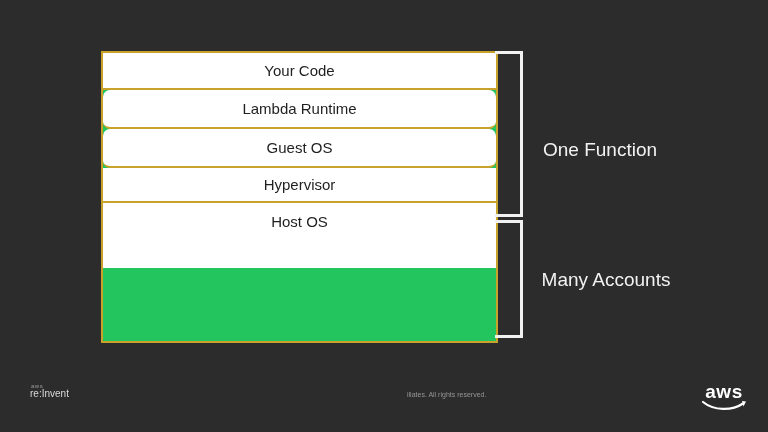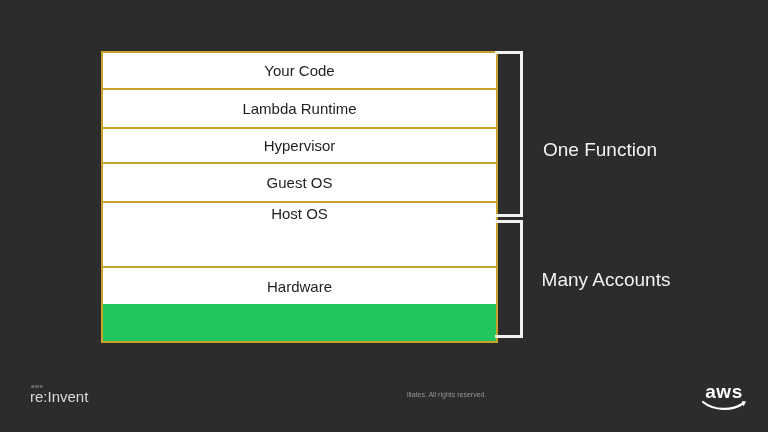--- a/index.html
+++ b/index.html
@@ -34,26 +34,26 @@
     border-bottom: 2px solid #c9a22c;
     display: flex;
     align-items: center;
     justify-content: center;
     font-size: 15px;
     color: #1f1f1f;
     background: #ffffff;
   }
   .row:last-child { border-bottom: none; }
   .h37 { height: 37px; }
-  .h39 { height: 39px; }
+  .h39 { height: 39px; border-radius: 7px; }
   .h35 { height: 35px; }
   .row-tall {
     height: 65px;
     align-items: flex-start;
-    padding-top: 2px;
+    padding-top: 10px;
   }
   .row-last { height: 36px; }
 
   
   .bracket {
     position: absolute;
     width: 28px;
     box-sizing: border-box;
     border: 3px solid #f2f2f2;
     border-left: none;
@@ -79,21 +79,21 @@
   }
   .reinvent-aws-mini {
     display: block;
     font-size: 6px;
     color: #9a9a9a;
     letter-spacing: 0.5px;
     margin: 0 0 0 1px;
   }
   .reinvent-text {
     display: block;
-    font-size: 15px;
+    font-size: 10px;
     color: #d9d9d9;
     margin-top: 0px;
   }
 
   .copyright {
     position: absolute;
     left: 407px;
     top: 391px;
     font-size: 7px;
     color: #959595;
@@ -119,31 +119,28 @@
 </head>
 <body>
 
 <div class="stack">
   <div class="row h37">
     <span>Your Code</span>
   </div>
   <div class="row h39">
     <span>Lambda Runtime</span>
   </div>
+  <div class="row h39">
+    <span>Guest OS</span>
+  </div>
   <div class="row h35">
     <span>Hypervisor</span>
   </div>
-  <div class="row h39">
-    <span>Guest OS</span>
-  </div>
   <div class="row row-tall">
     <span>Host OS</span>
-  </div>
-  <div class="row row-last">
-    <span>Hardware</span>
   </div>
 </div>
 
 <div class="bracket bracket-one"></div>
 <div class="bracket bracket-many"></div>
 
 <div class="bracket-label label-one">One Function</div>
 <div class="bracket-label label-many">Many Accounts</div>
 
 <div class="reinvent-logo">

